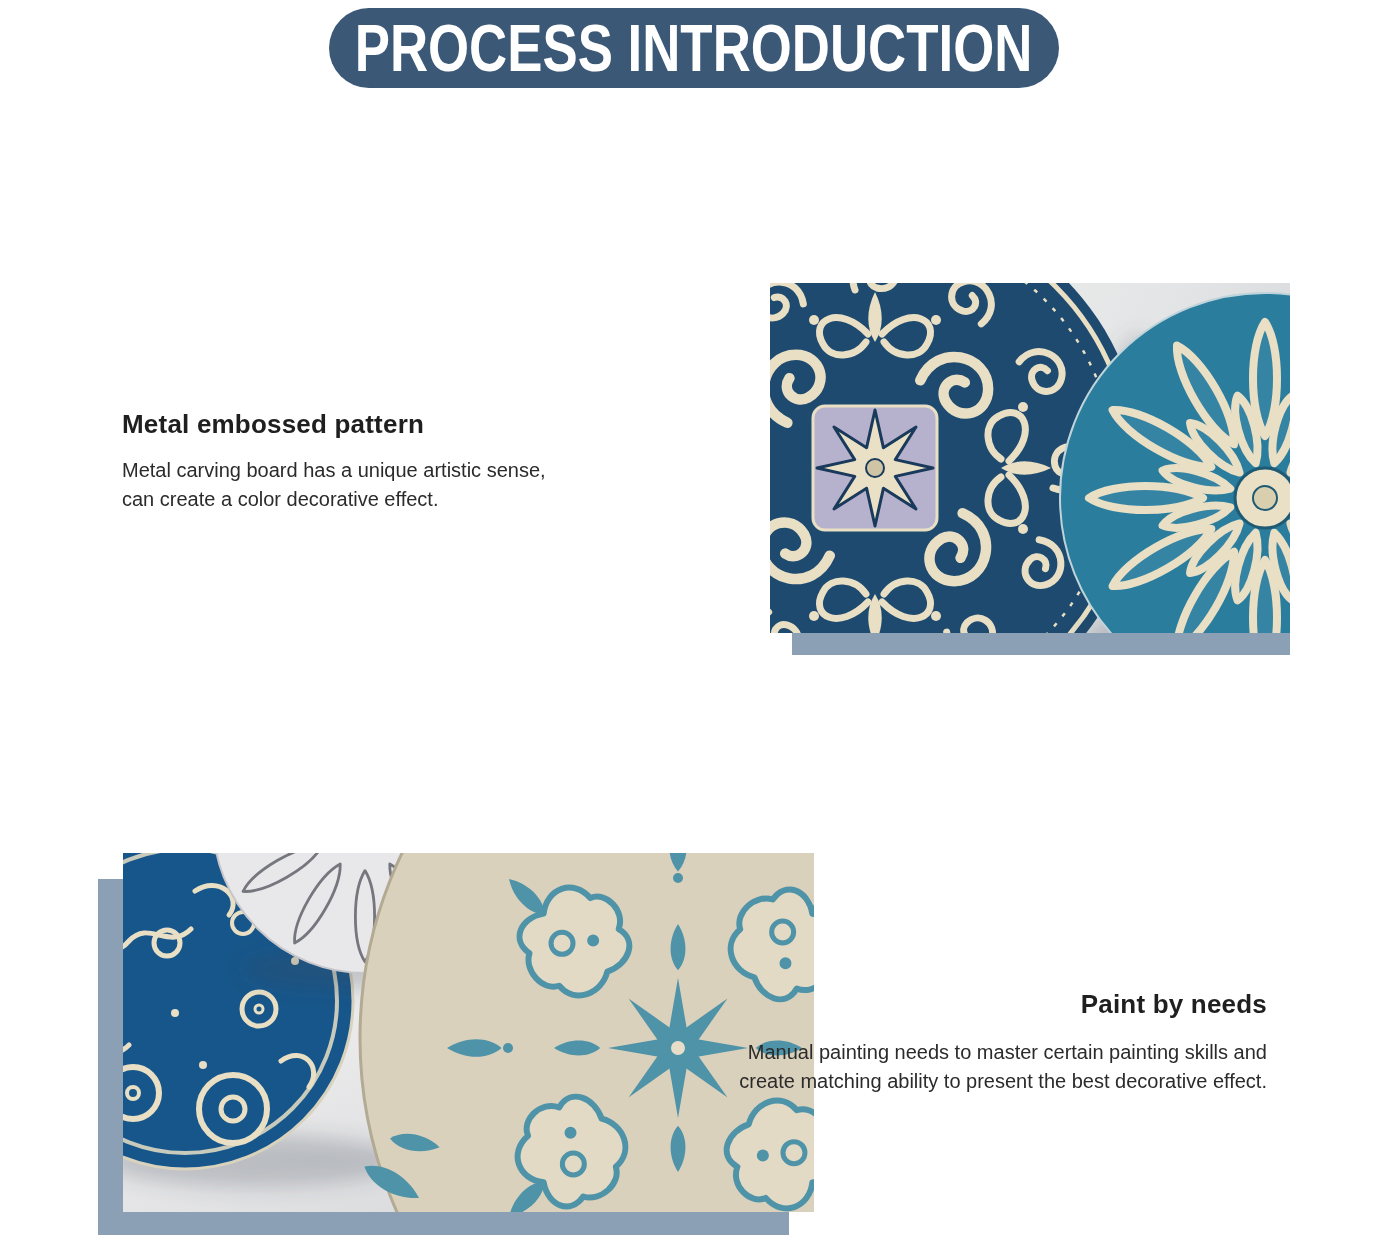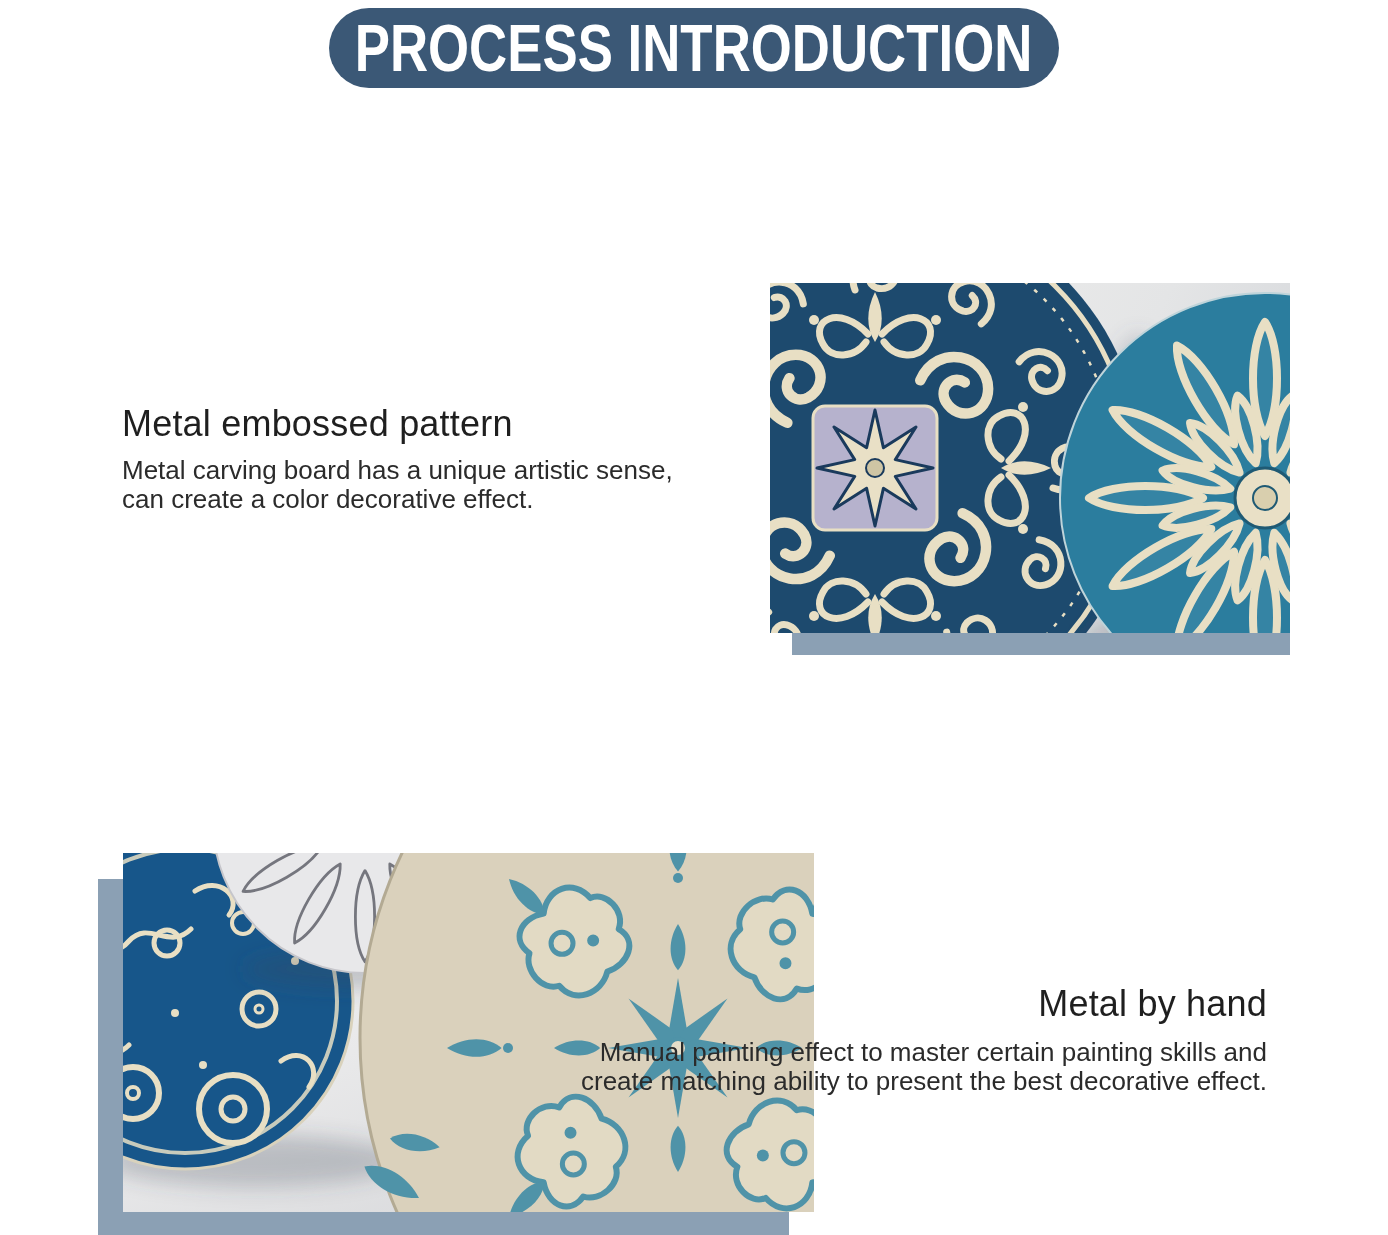--- a/index.html
+++ b/index.html
@@ -18,27 +18,27 @@
   }
   .banner .banner-title {
     color:var(--header-text,#ffffff); font-size:66px; font-weight:bold;
     white-space:nowrap; transform:scaleX(0.80); letter-spacing:0px; line-height:1;
   }
   
   .text-block { position:absolute; }
   .tb-left  { left:24px;  top:404px; text-align:left; }
   .tb-right { right:23px; top:984px; text-align:right; }
   .text-block h2 {
-    font-size:36px; line-height:40px; font-weight:normal;
+    font-size:26px; line-height:40px; font-weight:bold;
     color:var(--heading-text,#1f1f1f); letter-spacing:0.2px; white-space:nowrap;
   }
   .tb-left h2 { margin-bottom:12px; }
   .tb-right h2 { margin-bottom:14px; }
   .text-block p {
-    font-size:26px; line-height:29px; color:var(--body-text,#2b2b2b); white-space:nowrap;
+    font-size:20px; line-height:29px; color:var(--body-text,#2b2b2b); white-space:nowrap;
   }
   
   .shadow { position:absolute; background:var(--photo-shadow,#8ba0b4); }
   #top-shadow    { left:694px; top:305px; width:690px; height:350px; }
   #bottom-shadow { left:0px;   top:879px; width:691px; height:359px; }
   .photo { position:absolute; overflow:hidden; background:#e6e6e7; }
   #top-photo    { left:672px; top:283px; width:690px; height:350px; }
   #bottom-photo { left:25px;  top:853px; width:691px; height:359px; }
   .photo svg { display:block; width:100%; height:100%; }
   
@@ -274,18 +274,18 @@
           <circle class="f-paint" cx="0" cy="170" r="5"></circle>
           <circle class="f-paint" cx="-170" cy="0" r="5"></circle>
           <use href="#b-drop" transform="translate(-285,135) rotate(120) scale(1.5)"></use>
           <use href="#b-drop" transform="translate(-262,95) rotate(100) scale(1.2)"></use>
         </g>
       </g>
     </svg>
   </div>
 
   <div class="text-block tb-right">
-    <h2>Metal by hand</h2>
-    <p>Manual painting effect to master certain painting skills and</p>
+    <h2>Paint by needs</h2>
+    <p>Manual painting needs to master certain painting skills and</p>
     <p>create matching ability to present the best decorative effect.</p>
   </div>
 
 </div>
 
 </body></html>

